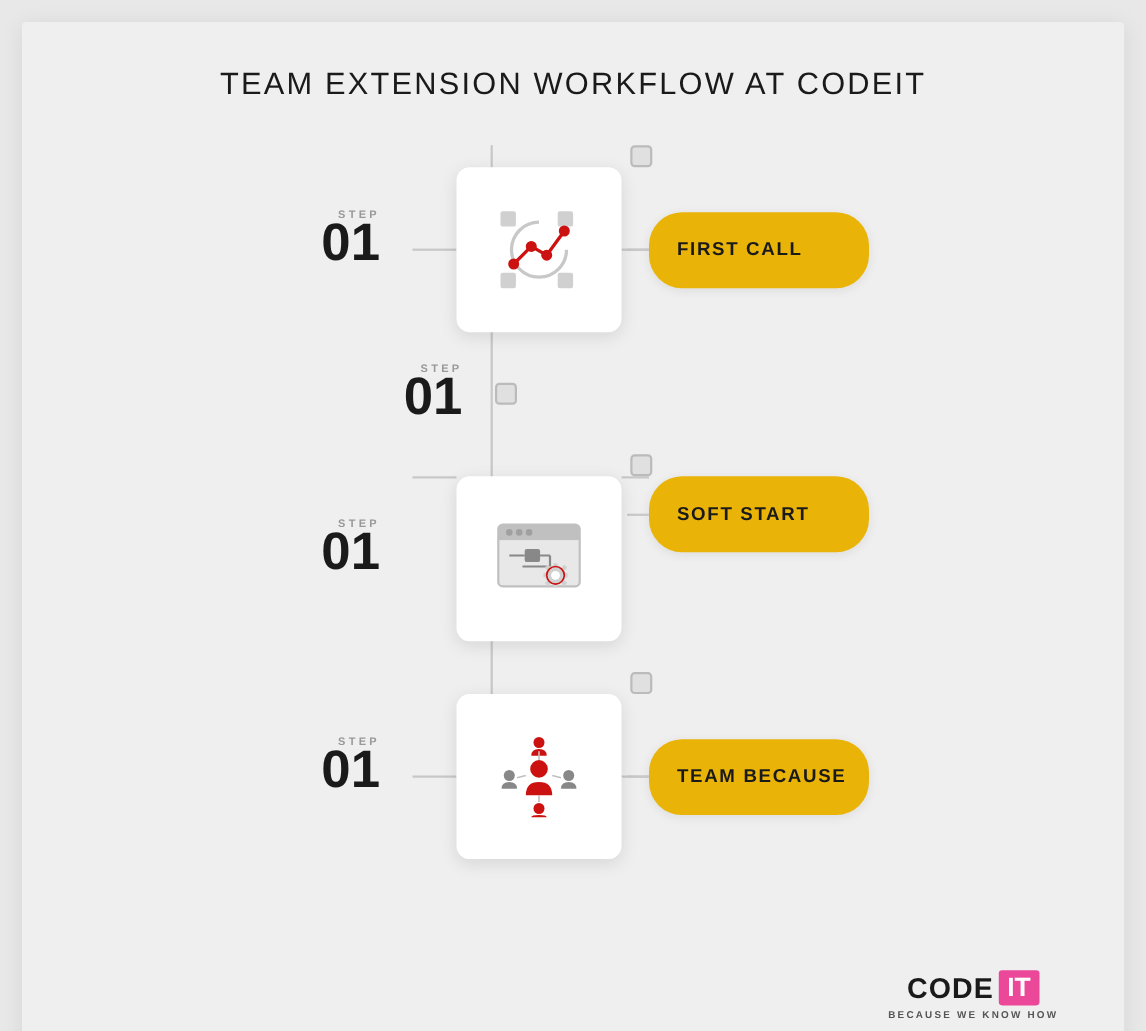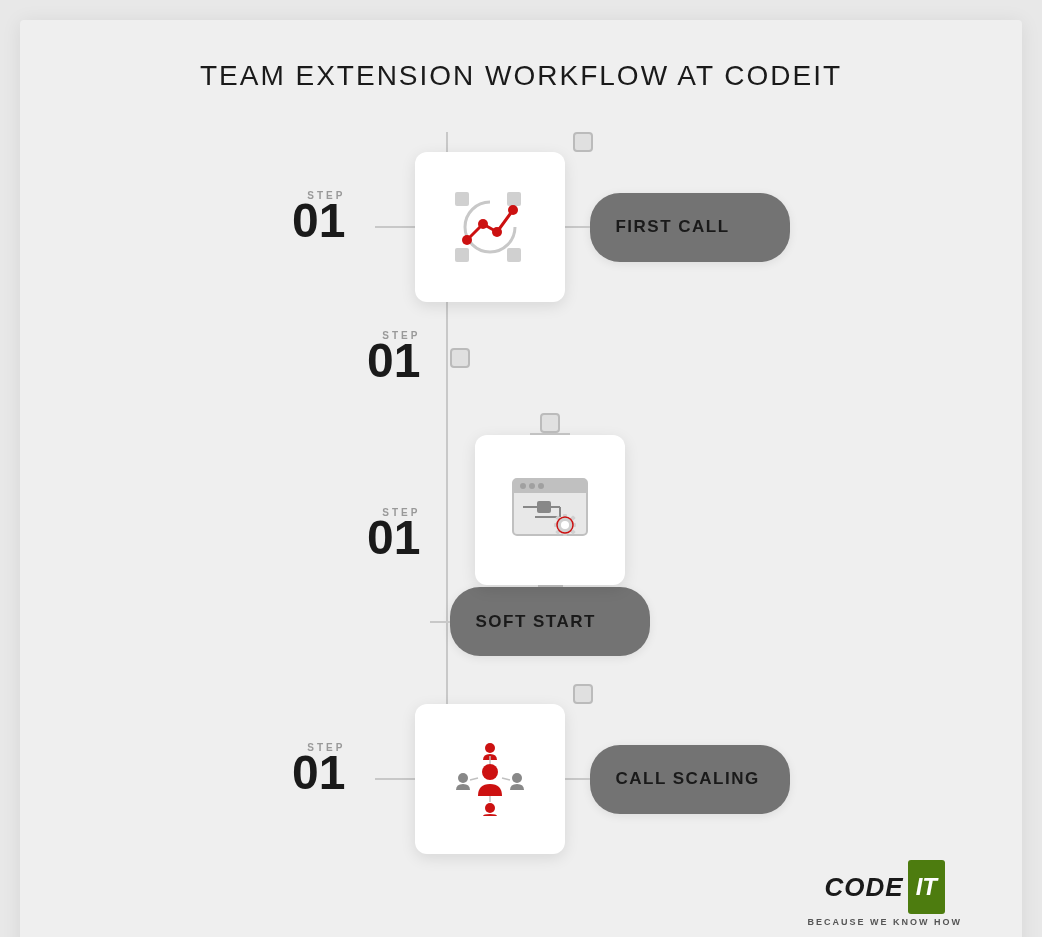--- a/index.html
+++ b/index.html
@@ -47,21 +47,21 @@
     }
 
     .step-icon-box svg {
       width: 90px;
       height: 90px;
     }
 
     .step-label-box {
       width: 200px;
       height: 69px;
-      background: #737373;
+      background: #eab308;
       border-radius: 30px;
       display: flex;
       align-items: center;
       padding-left: 25px;
       margin-left: 0;
       box-shadow: 0 2px 10px rgba(0,0,0,0.08);
       position: relative;
     }
 
     .step-label-box::before {
@@ -157,36 +157,35 @@
       right: 60px;
       display: flex;
       flex-direction: column;
       align-items: center;
     }
 
     .logo-text-row {
       display: flex;
       align-items: center;
       gap: 4px;
-      font-style: italic;
     }
 
     .logo-code {
       font-size: 26px;
       font-weight: 900;
       color: #1a1a1a;
       letter-spacing: 1px;
     }
 
     .logo-it-box {
-      background: #4d7c0f;
+      background: #ec4899;
       color: white;
       font-size: 24px;
       font-weight: 900;
-      padding: 13px 8px;
+      padding: 2px 8px;
       border-radius: 3px;
     }
 
     .logo-tagline {
       font-size: 9px;
       font-weight: 700;
       color: #555;
       letter-spacing: 2px;
       margin-top: 3px;
     }
@@ -252,21 +251,21 @@
       <div class="right-spacer"></div>
     </div>
 
     <div class="step-item">
       <div class="left-section">
         <div class="step-num-small">STEP</div>
         <div class="step-num-big">01</div>
       </div>
       <div class="middle-section">
         <div class="node-dot"></div>
-        <div style="display:flex;align-items:center;flex-direction:column;">
+        <div style="display:flex;">
           <div class="middle-icon-connector"></div>
           <div class="step-icon-box">
 
             <svg viewBox="0 0 90 90">
 
               <rect x="8" y="14" width="74" height="56" rx="4" fill="#e8e8e8" stroke="#c0c0c0" stroke-width="2"></rect>
 
               <rect x="8" y="14" width="74" height="14" rx="4" fill="#c0c0c0"></rect>
               <rect x="8" y="22" width="74" height="6" fill="#c0c0c0"></rect>
 
@@ -334,21 +333,21 @@
               <path d="M 65 56 Q 65 50 72 50 Q 79 50 79 56" fill="#888"></path>
 
               <line x1="45" y1="30" x2="45" y2="22" stroke="#c0c0c0" stroke-width="1.5"></line>
               <line x1="45" y1="62" x2="45" y2="68" stroke="#c0c0c0" stroke-width="1.5"></line>
               <line x1="33" y1="44" x2="25" y2="46" stroke="#c0c0c0" stroke-width="1.5"></line>
               <line x1="57" y1="44" x2="65" y2="46" stroke="#c0c0c0" stroke-width="1.5"></line>
             </svg>
           </div>
           <div class="label-connector"></div>
           <div class="step-label-box">
-            <span class="step-label-text">CALL SCALING</span>
+            <span class="step-label-text">TEAM BECAUSE</span>
           </div>
         </div>
       </div>
       <div class="right-spacer"></div>
     </div>
   </div>
 
   <div class="logo-area">
     <div class="logo-text-row">
       <span class="logo-code">CODE</span>

